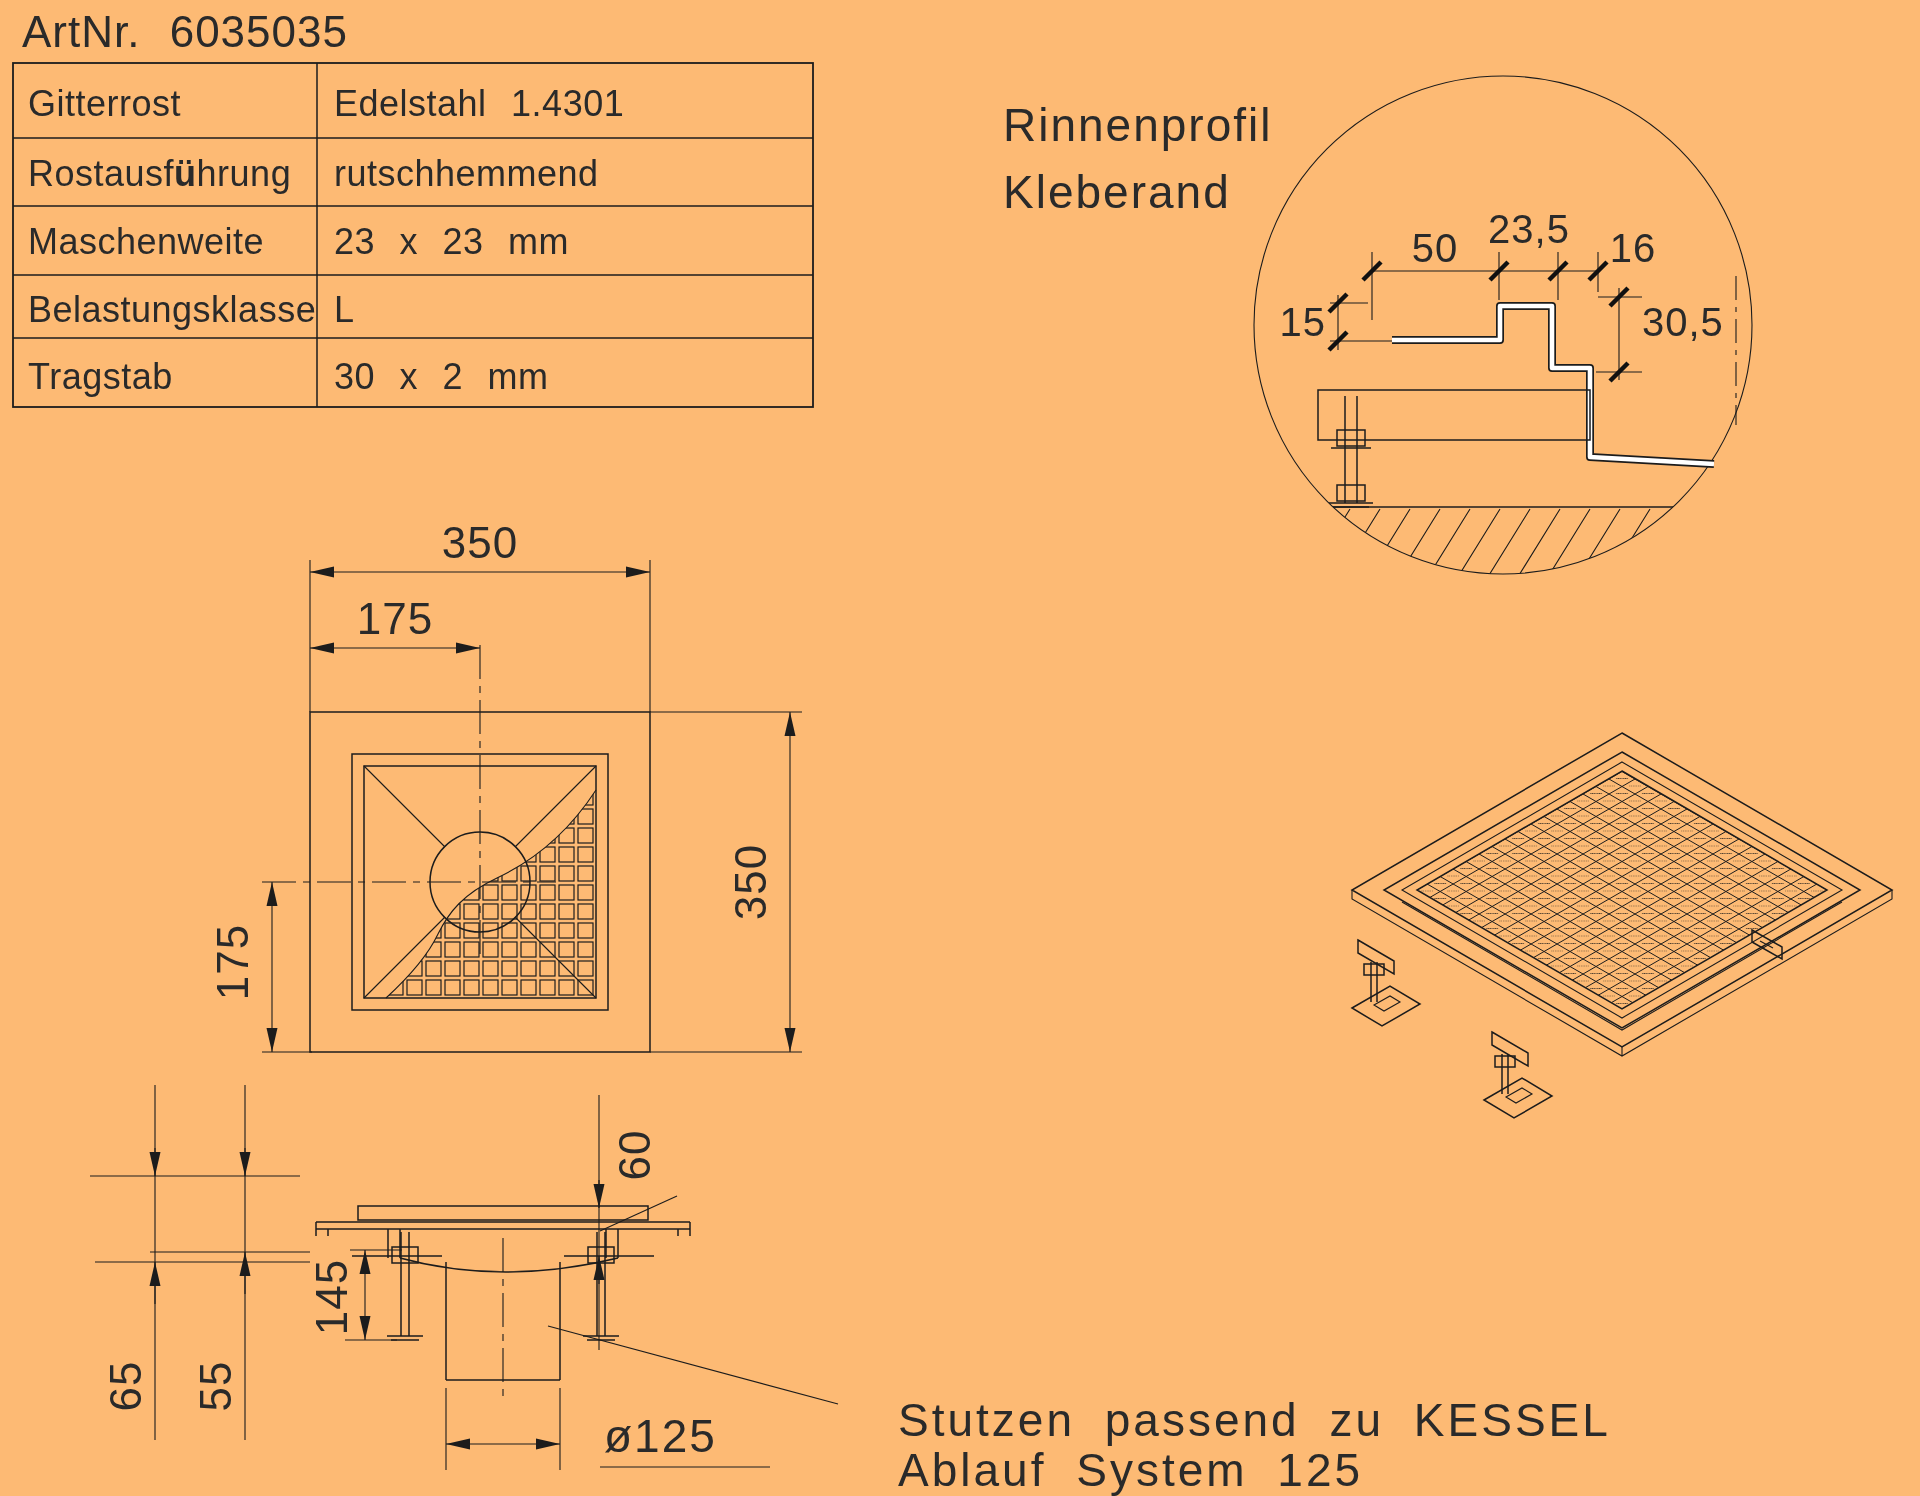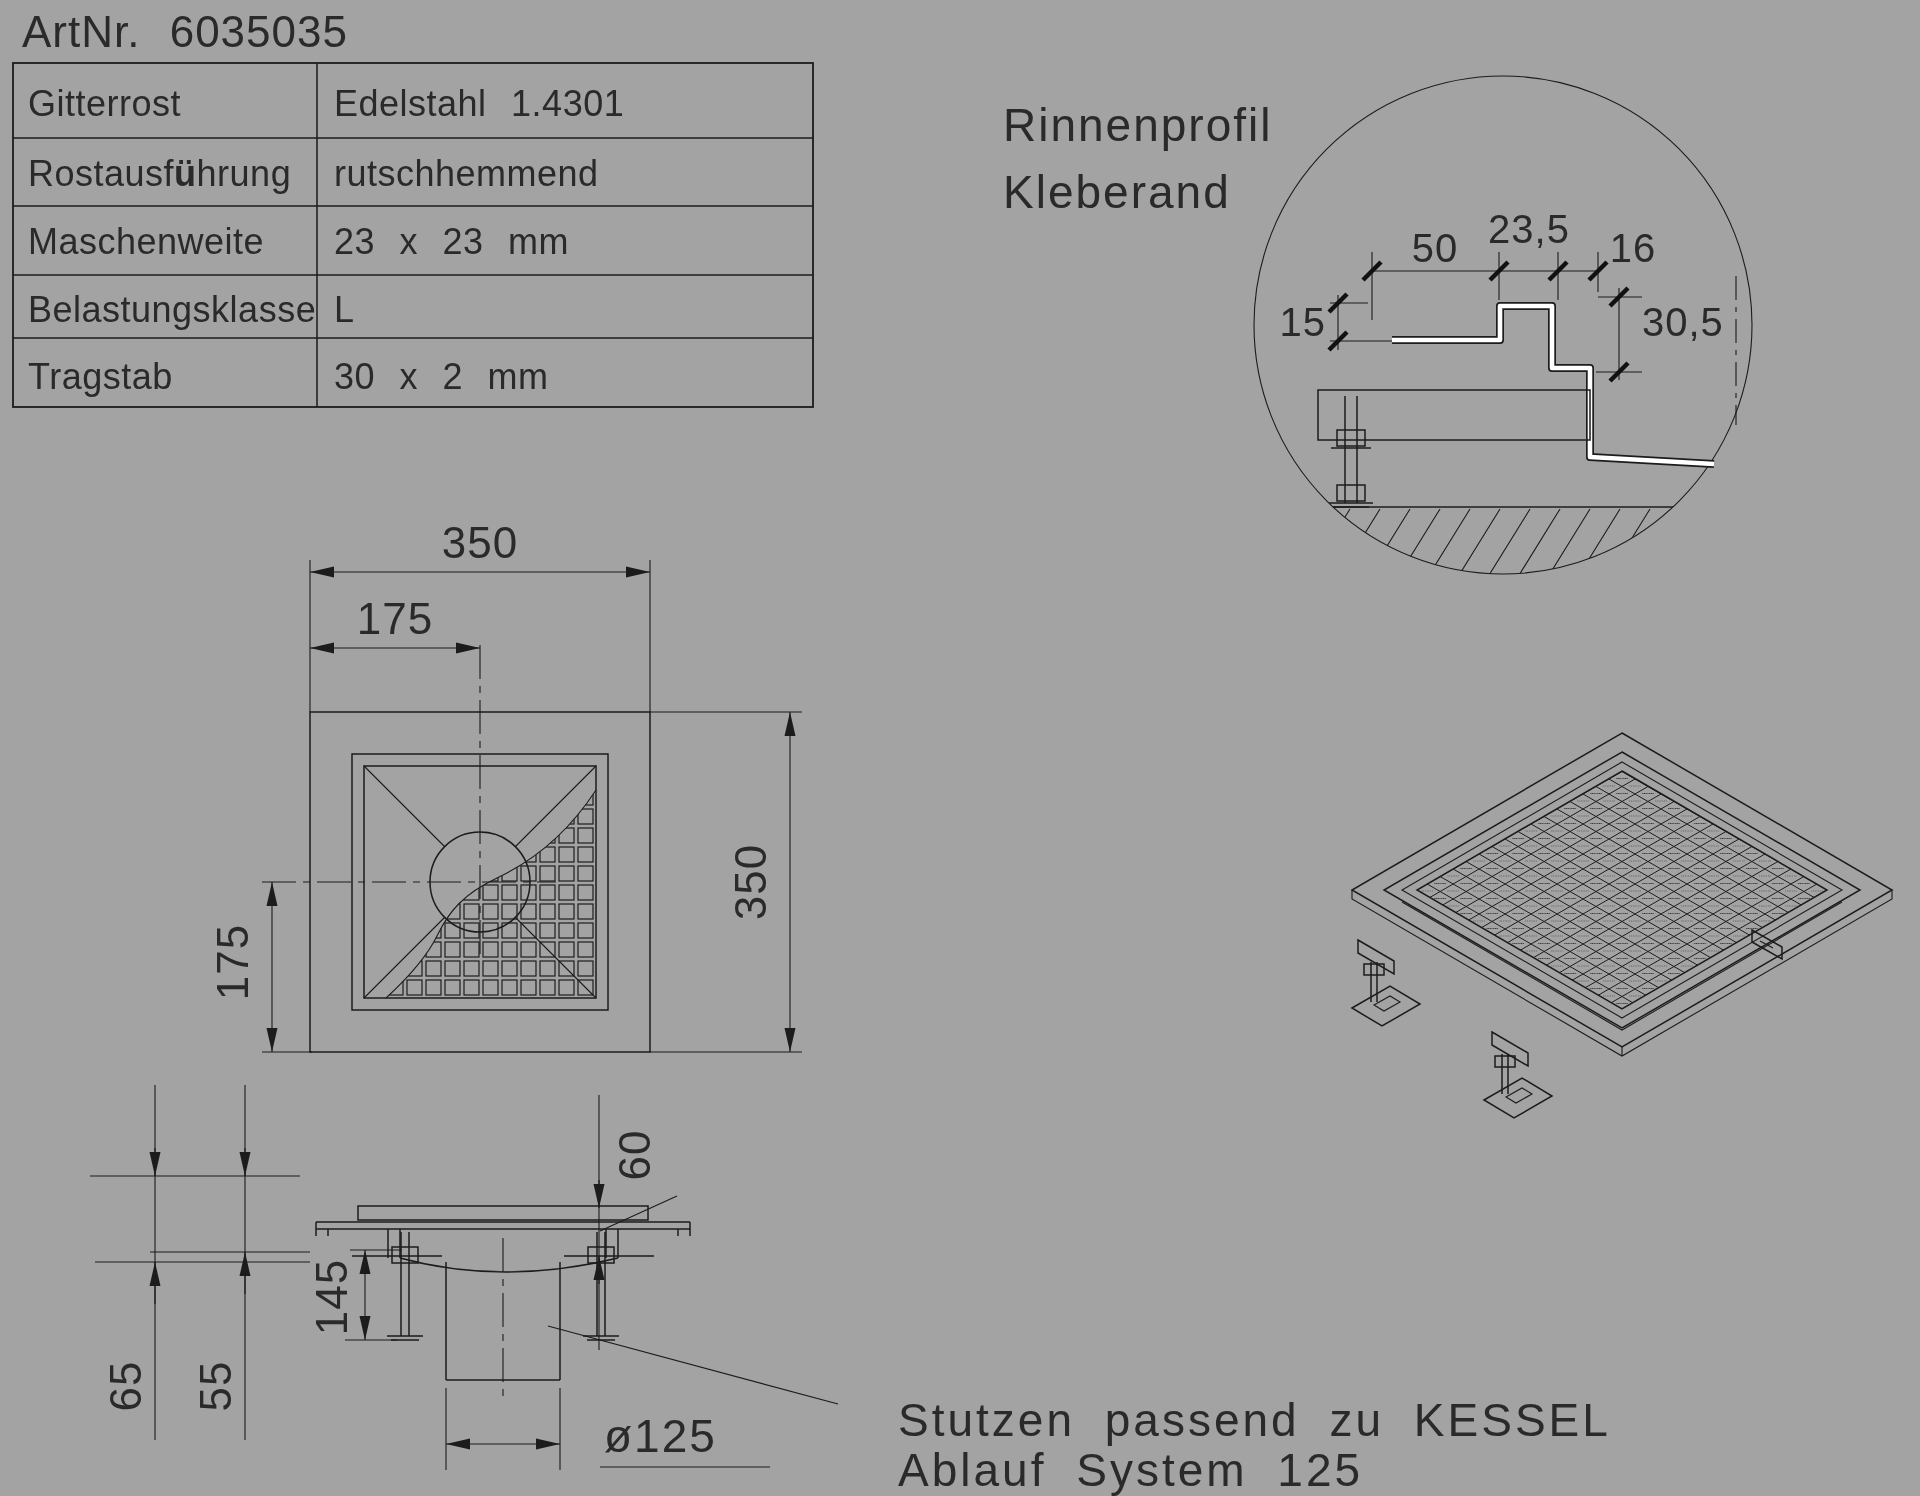--- a/index.html
+++ b/index.html
@@ -1,16 +1,16 @@
 <!DOCTYPE html>
 <html><head>
 <meta charset="utf-8">
 <style>
   html,body{margin:0;padding:0;background:#ffffff;}
-  .stage{position:relative;width:1920px;height:1496px;background:#a3a3a3;overflow:hidden;}
+  .stage{position:relative;width:1920px;height:1496px;background:#fdba74;overflow:hidden;}
   svg{position:absolute;left:0;top:0;}
   .t{font-family:"Liberation Sans","DejaVu Sans",sans-serif;fill:#2a2a2a;}
   .fs40{font-size:40px;letter-spacing:1px;}
   .fs44{font-size:44px;letter-spacing:1px;}
   .fs46{font-size:46px;letter-spacing:2px;}
   .note{font-size:46px;letter-spacing:3px;word-spacing:14px;}
   .tbl{font-size:36px;letter-spacing:0.5px;}
   .val{word-spacing:14px;}
   .ln{stroke:#1c1c1c;stroke-width:1.5;fill:none;}
   .thin{stroke:#1c1c1c;stroke-width:1.1;fill:none;}

